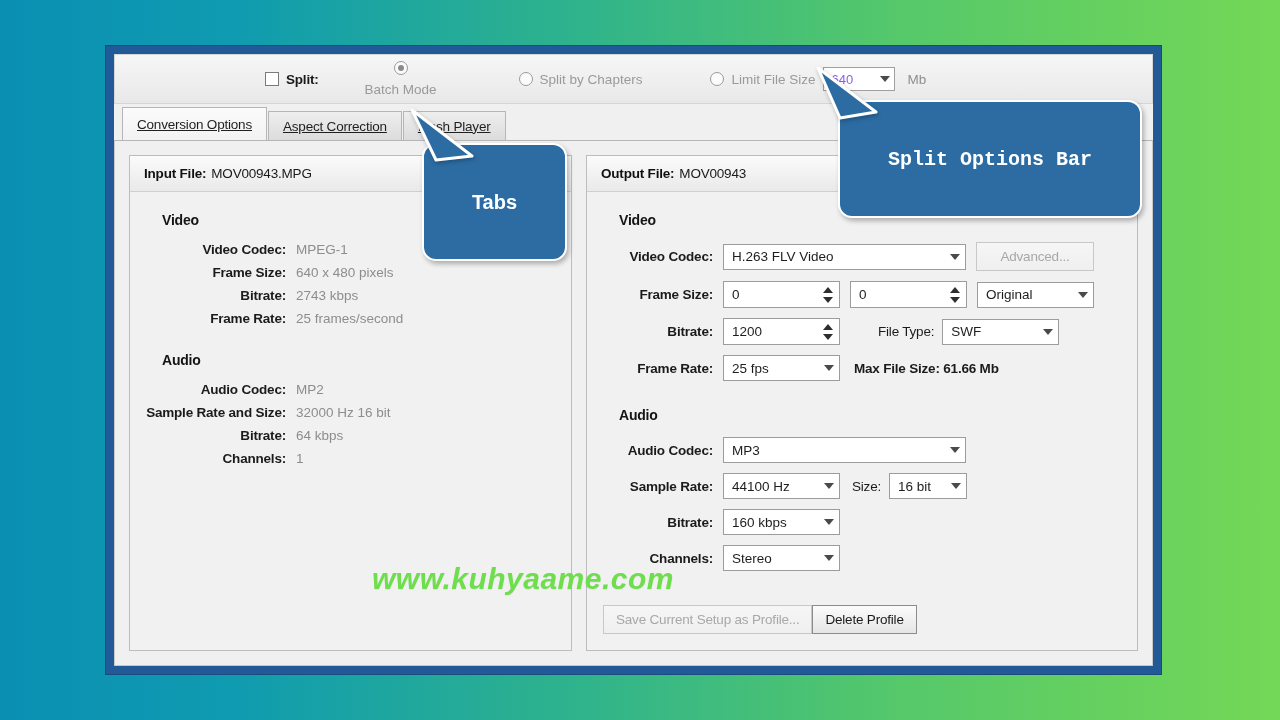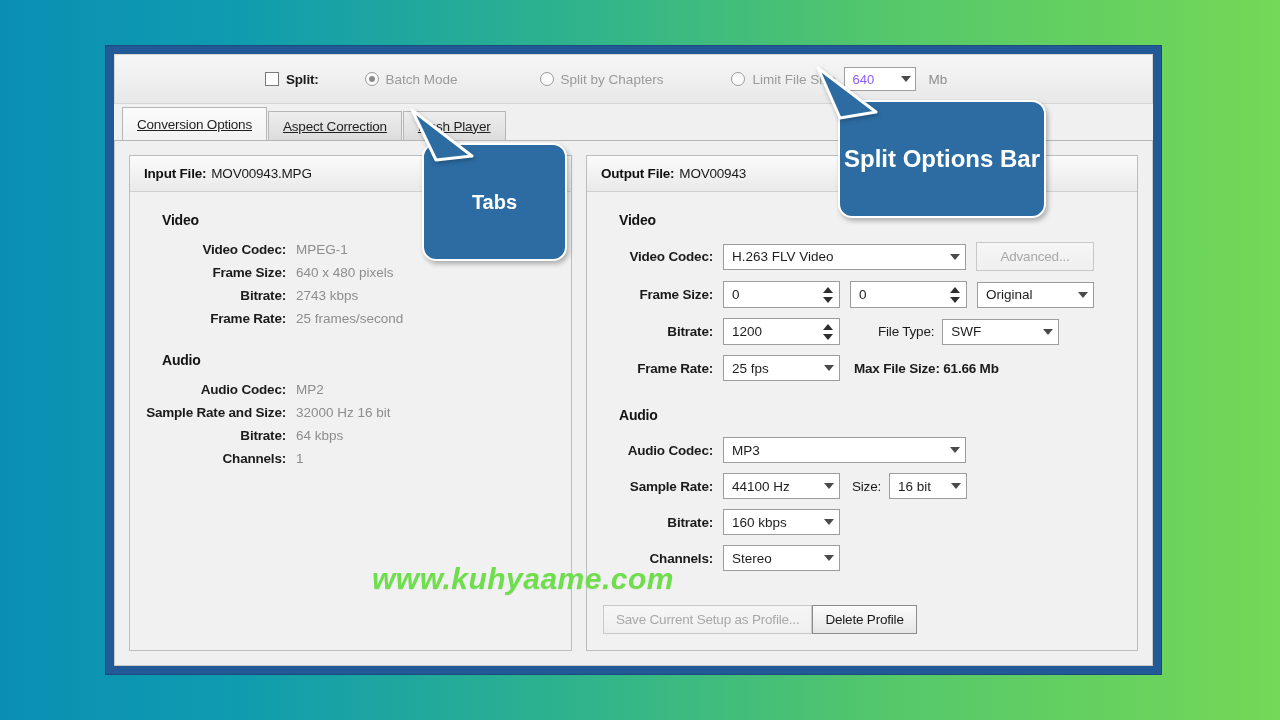--- a/index.html
+++ b/index.html
@@ -33,21 +33,21 @@
     left: 0; top: 0; right: 0;
     height: 50px;
     background: linear-gradient(180deg,#f6f6f6 0%, #eeeeee 60%, #e8e8e8 100%);
     border: 1px solid #d6d6d6;
     display: flex;
     align-items: center;
     font-size: 13.5px;
   }
   .split-item { display: flex; align-items: center; gap: 7px; }
   .si-split { margin-left: 150px; }
-  .si-batch { margin-left: 46px; }
+  .si-batch { margin-left: 46px; flex-direction: column; }
   .si-chapters { margin-left: 82px; }
   .si-limit { margin-left: 68px; }
 
   .checkbox-sq {
     width: 14px; height: 14px;
     border: 1px solid #7a7a7a;
     background: #ffffff;
     display: inline-block;
   }
   .radio-circ {
@@ -246,22 +246,23 @@
     box-shadow: 2px 3px 5px rgba(0,0,0,0.28);
     z-index: 50;
   }
   .callout-tabs {
     left: 422px; top: 143px;
     width: 145px; height: 118px;
     font-size: 20px;
   }
   .callout-split {
     left: 838px; top: 100px;
-    width: 208px; height: 118px;
-    font-size: 24px;
+    width: 304px; height: 118px;
+    font-size: 20px;
+    font-family: Liberation Mono, monospace;
   }
   .tail { position: absolute; z-index: 51; }
   .tail svg { display: block; filter: drop-shadow(1px 2px 2px rgba(0,0,0,0.25)); }
   .tail-tabs { left: 410px; top: 108px; }
   .tail-split { left: 816px; top: 66px; }
 </style>
 </head>
 <body>
 
 <div class="app-window">

